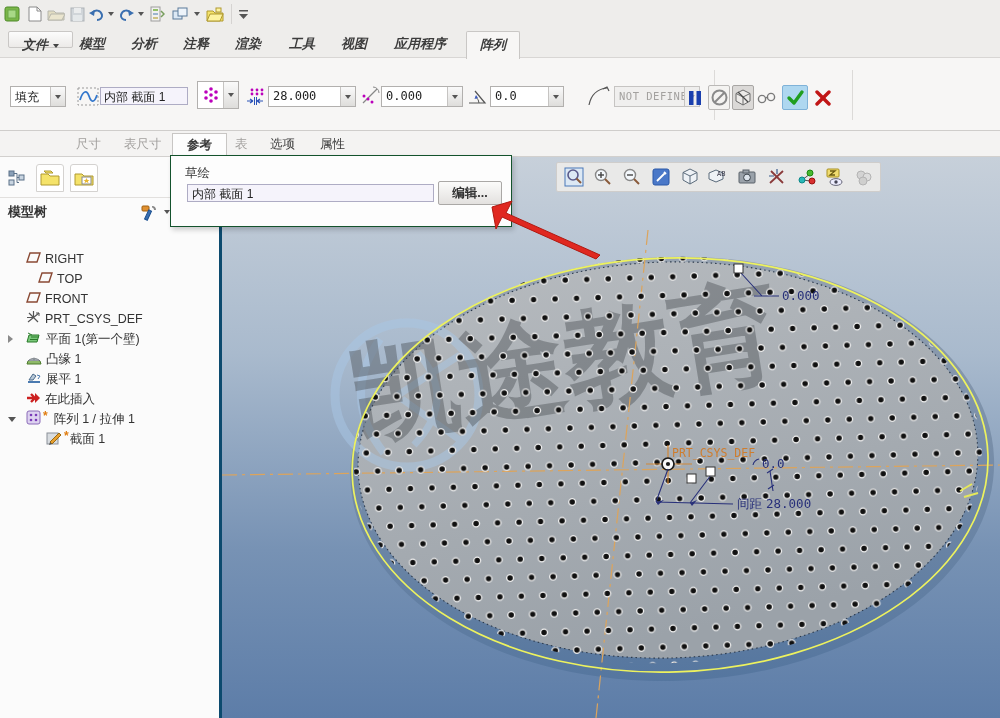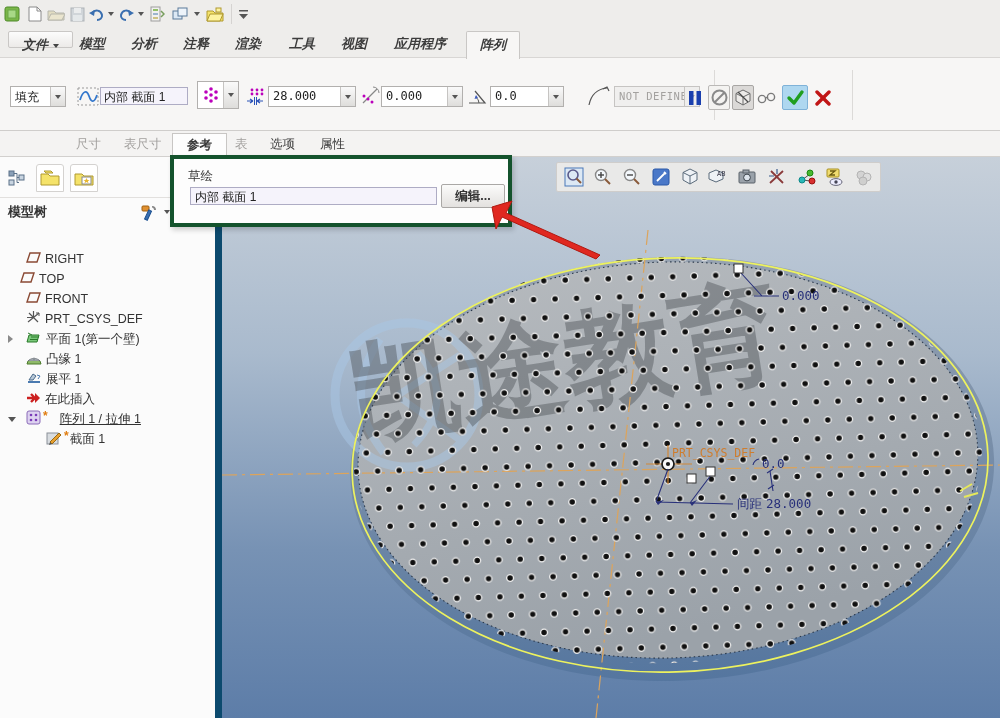--- a/index.html
+++ b/index.html
@@ -48,40 +48,40 @@
   #subtabs { position:absolute; left:0; top:131px; width:1000px; height:26px; background:#f4f3f2;
              border-bottom:1px solid #d2d0ce; }
   .stab { position:absolute; top:2px; height:24px; line-height:22px; padding:0 14px; font-size:12.5px;
           color:#3a3a3a; white-space:nowrap; }
   .stab.disabled { color:#a19f9d; }
   .stab.active { background:#fdfdfd; border:1px solid #c8c6c4; border-bottom:none; font-weight:bold; z-index:2; }
 
   
   #main { position:absolute; left:0; top:157px; width:1000px; height:561px; }
   #tree-panel { position:absolute; left:0; top:0; width:222px; height:561px; background:#fbfbfb;
-                border-right:7px solid #0c4a6e; }
+                border-right:3px solid #0c4a6e; }
   .tpbtn { position:absolute; display:flex; align-items:center; justify-content:center; }
   #tree-divider { position:absolute; left:0; top:40px; width:219px; height:1px; background:#e2e0de; }
   #tree-header { position:absolute; left:8px; top:46px; font-size:13px; font-weight:bold; color:#333; }
   .trow { position:absolute; height:20px; display:flex; align-items:center; font-size:12.5px; color:#333; white-space:nowrap; }
   .trow .lbl { margin-left:4px; }
   .tw { position:absolute; }
   .tw-c { width:0;height:0;border-left:5px solid #8a8a8a;border-top:4px solid transparent;border-bottom:4px solid transparent; }
   .tw-e { width:0;height:0;border-top:5px solid #555;border-left:4px solid transparent;border-right:4px solid transparent; }
   .mod { color:#e07d10; font-weight:bold; font-size:12px; margin-left:2px; position:relative; top:-3px; }
 
   #graphics { position:absolute; left:222px; top:0; width:778px; height:561px;
               background:linear-gradient(#c7d0da 0%, #a9bacd 35%, #7792b4 70%, #5d7da8 100%); overflow:hidden; }
   #gtoolbar { position:absolute; left:334px; top:5px; height:30px; display:flex; align-items:center;
               background:#e9e9e8; border:1px solid #cfcdcb; border-radius:2px; padding:0 2px; }
   .gbtn { width:29px; height:26px; display:flex; align-items:center; justify-content:center; border-radius:2px; }
 
   
   #ref-panel { position:absolute; left:170px; top:155px; width:342px; height:72px; background:#fdfdfd;
-               border:4px solid #14532d; box-shadow:2px 3px 5px rgba(0,0,0,.18); z-index:5; }
+               border:1px solid #14532d; box-shadow:2px 3px 5px rgba(0,0,0,.18); z-index:5; }
   #ref-group-label { position:absolute; left:14px; top:9px; font-size:12.5px; color:#333; }
   #ref-field { position:absolute; left:16px; top:28px; width:247px; height:18px; background:#f5f3fb;
                border:1px solid #aeacc4; font-size:12px; color:#222; padding:1px 4px; }
   #edit-btn { position:absolute; left:267px; top:25px; width:64px; height:24px;
               background:linear-gradient(#fbfbfa,#e3e1df); border:1px solid #aaa8a6; border-radius:2px;
               font-size:12.5px; font-weight:bold; color:#333; text-align:center; line-height:22px; }
 
   #red-arrow { position:absolute; left:478px; top:193px; z-index:6; }
 
   svg text { font-family:"DejaVu Sans Mono",monospace; }
@@ -371,21 +371,21 @@
     <div class="tpbtn" style="left:162px;top:50px;width:10px;height:10px;">
         <span class="qcaret"></span>
       </div>
 
     <div class="trow" style="left:26px;top:92px;">
       <span><svg width="15" height="13">
             <path d="M4 2 h10 l-3 9 h-10 z" fill="none" stroke="#8a4a34" stroke-width="1.4"></path>
           </svg></span>
       <span class="lbl">RIGHT</span>
     </div>
-    <div class="trow" style="left:20px;top:112px;">
+    <div class="trow" style="left:38px;top:112px;">
       <span><svg width="15" height="13">
             <path d="M4 2 h10 l-3 9 h-10 z" fill="none" stroke="#8a4a34" stroke-width="1.4"></path>
           </svg></span>
       <span class="lbl">TOP</span>
     </div>
     <div class="trow" style="left:26px;top:132px;">
       <span><svg width="15" height="13">
             <path d="M4 2 h10 l-3 9 h-10 z" fill="none" stroke="#8a4a34" stroke-width="1.4"></path>
           </svg></span>
       <span class="lbl">FRONT</span>
@@ -434,21 +434,21 @@
       <span><svg width="15" height="15">
             <rect x="1" y="1" width="13" height="13" rx="2" fill="#ddd2f0" stroke="#8a6ab8"></rect>
             <g fill="#7a3ab8">
               <circle cx="5" cy="5" r="1.3"></circle>
               <circle cx="10" cy="5" r="1.3"></circle>
               <circle cx="5" cy="10" r="1.3"></circle>
               <circle cx="10" cy="10" r="1.3"></circle>
             </g>
           </svg></span>
       <span class="mod">*</span>
-      <span class="lbl" style="margin-left:12px;text-decoration:underline;">阵列 1 / 拉伸 1</span>
+      <span class="lbl" style="margin-left:6px;">阵列 1 / 拉伸 1</span>
     </div>
     <div class="trow" style="left:46px;top:272px;">
       <span><svg width="16" height="15">
             <rect x="1" y="3" width="11" height="11" fill="#d8dce0" stroke="#8a9098"></rect>
             <path d="M4 12 L13 3 l2 2 L6 14 z" fill="#e8a030" stroke="#9a6a10"></path>
             <path d="M4 12 l-1 3 l3 -1" fill="#555"></path>
           </svg></span>
       <span class="mod">*</span>
       <span class="lbl" style="margin-left:1px;">截面 1</span>
     </div>

